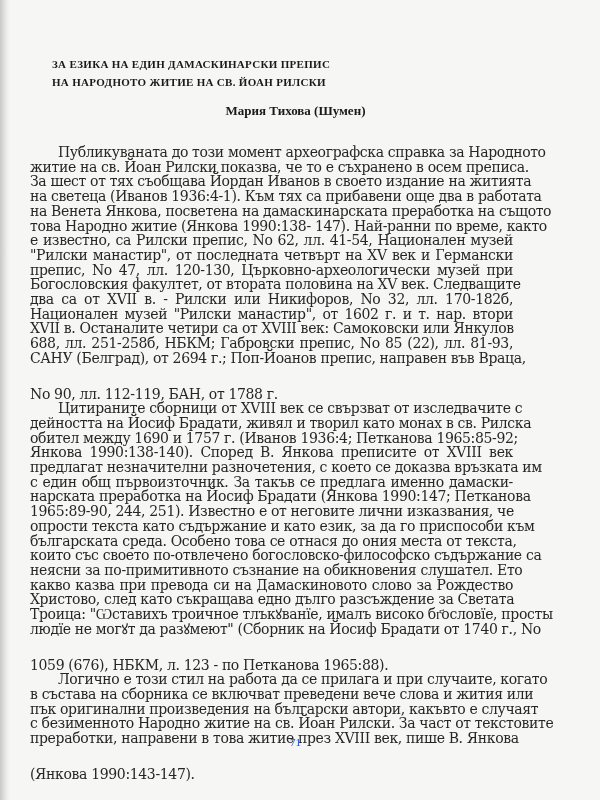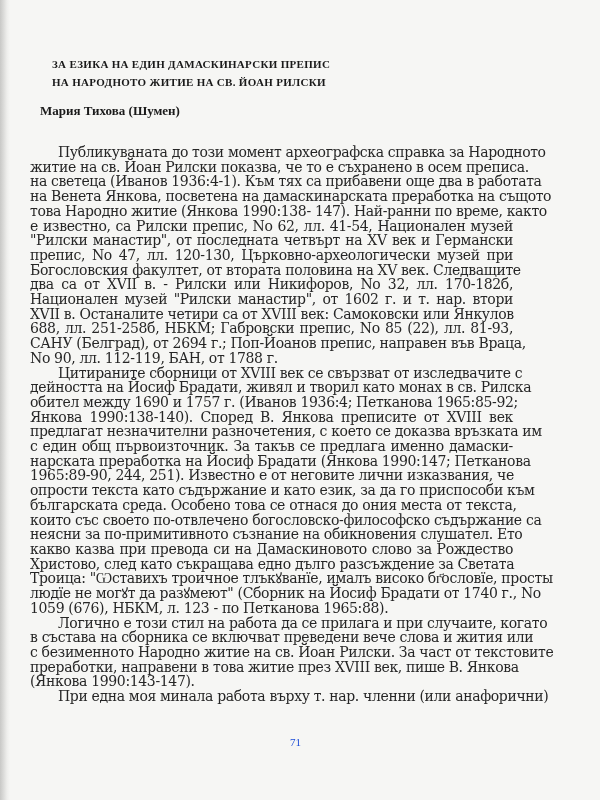--- a/index.html
+++ b/index.html
@@ -16,34 +16,34 @@
   }
   .page { position: absolute; left: 30px; top: 0; width: 483px; }
   .title {
     position: absolute; left: 22px; top: 55px; width: 440px;
     font-family: "Liberation Serif", "DejaVu Serif", serif;
     font-weight: bold; font-size: 11px; line-height: 18px;
     color: #1a1a1a; letter-spacing: 0.3px;
     white-space: nowrap;
   }
   .author {
-    position: absolute; left: 0; top: 103px; width: 483px; text-align: left;
+    position: absolute; left: 14px; top: 103px; width: 483px; text-align: center;
     font-weight: bold; font-size: 13px; color: #1a1a1a;
     padding-left: 10px;
   }
   .body-text {
     position: absolute; left: 0; top: 145px; width: 483px;
     font-size: 14px; line-height: 14.7px;
     text-align: justify;
     color: #262626;
     font-family: "DejaVu Serif", serif;
     letter-spacing: -0.35px;
   }
   .body-text .line { display: block; text-align: justify; text-align-last: justify; white-space: nowrap; }
-  .body-text .line.last { text-align-last: left; }
+  .body-text .line.last { text-align-last: left; margin-top: 21px; }
   .body-text .line.indent { padding-left: 28px; }
   .page-number {
     position: absolute; left: 0; top: 736px; width: 483px; text-align: center;
     font-size: 11px; color: #1d4ed8; padding-left: 24px;
   }
 </style>
 </head>
 <body>
 
 <div class="edge-shadow"></div>
@@ -53,20 +53,21 @@
     <div>ЗА ЕЗИКА НА ЕДИН ДАМАСКИНАРСКИ ПРЕПИС</div>
     <div>НА НАРОДНОТО  ЖИТИЕ НА СВ. ЙОАН РИЛСКИ</div>
   </div>
 
   <div class="author">Мария Тихова (Шумен)</div>
 
   <div class="body-text">
     <div>
       <span class="line indent">Публикуваната до този момент археографска справка за Народното</span>
       <span class="line">житие на св. Йоан Рилски показва, че то е съхранено в осем преписа.</span>
+      <span class="line">За шест от тях съобщава Йордан Иванов в своето издание на житията</span>
       <span class="line">на светеца (Иванов 1936:4-1). Към тях са прибавени още два в работата</span>
       <span class="line">на Венета Янкова, посветена на дамаскинарската преработка на същото</span>
       <span class="line">това Народно житие (Янкова 1990:138- 147). Най-ранни по време, както</span>
       <span class="line">е известно, са Рилски препис, No 62, лл. 41-54, Национален музей</span>
       <span class="line">"Рилски манастир", от последната четвърт на XV век и Германски</span>
       <span class="line">препис, No 47, лл. 120-130, Църковно-археологически музей при</span>
       <span class="line">Богословския факултет, от втората половина на XV век. Следващите</span>
       <span class="line">два са от XVII в. - Рилски или Никифоров, No 32, лл. 170-182б,</span>
       <span class="line">Национален музей "Рилски манастир", от 1602 г. и т. нар. втори</span>
       <span class="line">XVII в. Останалите четири са от XVIII век: Самоковски или Янкулов</span>
@@ -91,20 +92,21 @@
       <span class="line">какво казва при превода си на Дамаскиновото слово за Рождество</span>
       <span class="line">Христово, след като съкращава едно дълго разсъждение за Светата</span>
       <span class="line">Троица: "Ѡставихъ троичное тлъкꙋванїе, ималъ високо бг҃ословїе, просты</span>
       <span class="line">людїе не могꙋт да разꙋмеют" (Сборник на Йосиф Брадати от 1740 г., No</span>
       <span class="line last">1059 (676), НБКМ, л. 123 - по Петканова 1965:88).</span>
     </div>
 
     <div>
       <span class="line indent">Логично е този стил на работа да се прилага и при случаите, когато</span>
       <span class="line">в състава на сборника се включват преведени вече слова и жития или</span>
+      <span class="line">пък оригинални произведения на български автори, какъвто е случаят</span>
       <span class="line">с безименното Народно житие на св. Йоан Рилски. За част от текстовите</span>
       <span class="line">преработки, направени в това житие през XVIII век, пише В. Янкова</span>
       <span class="line last">(Янкова 1990:143-147).</span>
     </div>
 
     <div>
       <span class="line indent last">При една моя минала работа върху т. нар. членни (или анафорични)</span>
     </div>
   </div>
 

